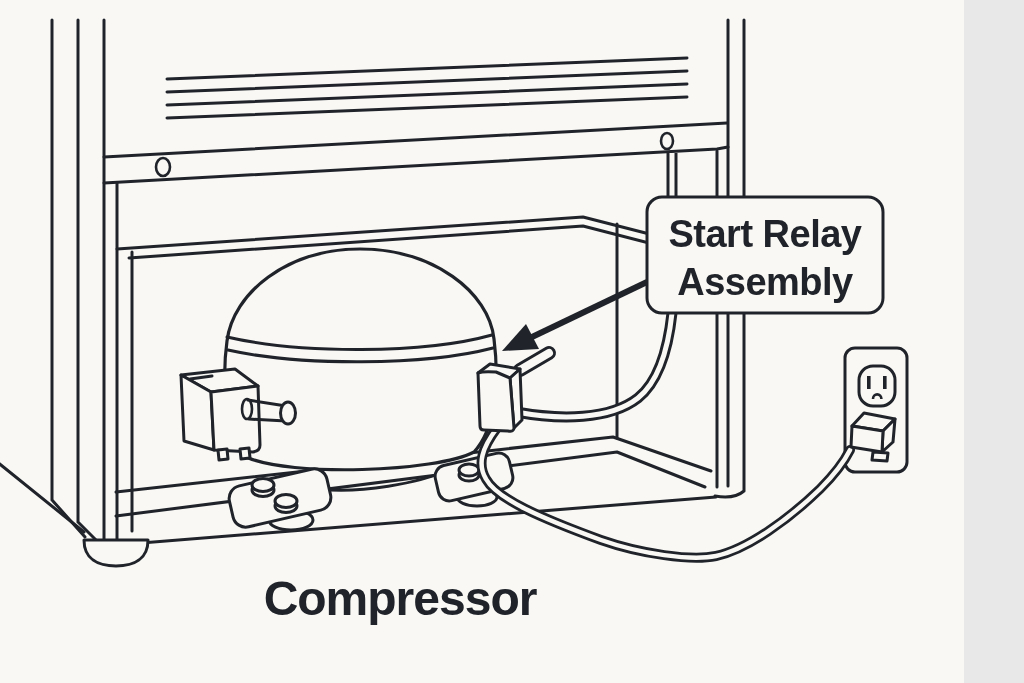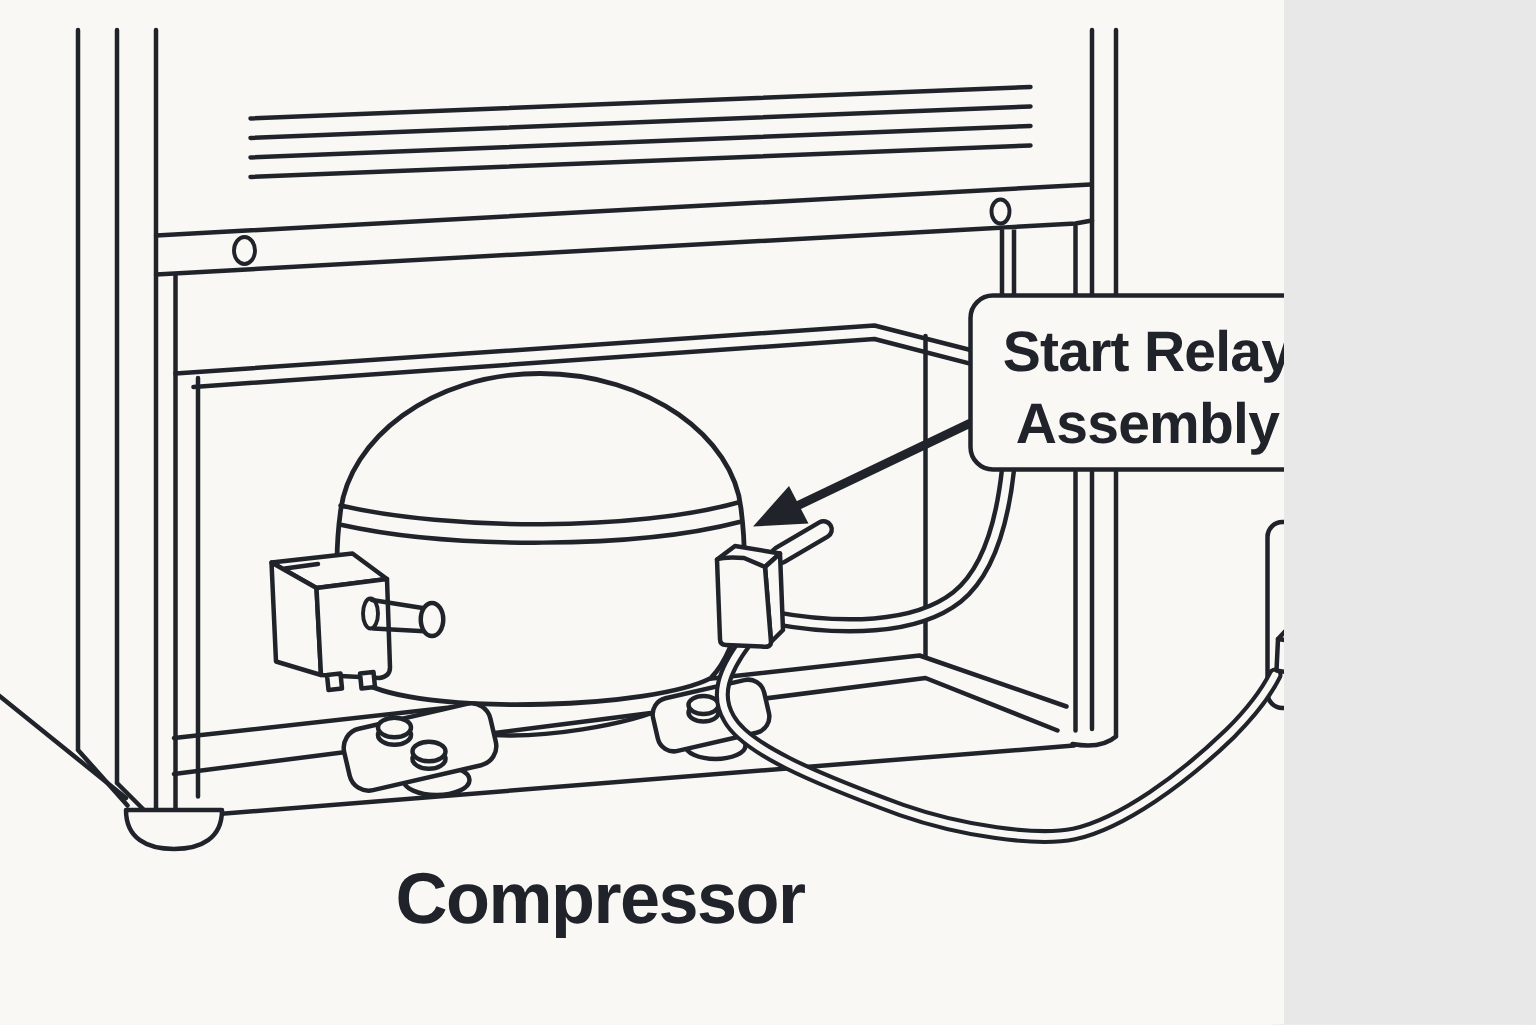--- a/index.html
+++ b/index.html
@@ -2,21 +2,21 @@
 <html style="--bg: #f9f8f5; --ink: #20242a;"><head>
 <meta charset="utf-8">
 <style>
   :root{
     --bg:#f9f8f5;
     --ink:#20242a;
   }
   html,body{margin:0;padding:0;background:#e8e8e8;}
   .stage{
     position:relative;
-    width:856px;height:683px;
+    width:964px;height:683px;
     background:var(--bg);
     overflow:hidden;
     font-family:"Liberation Sans", sans-serif;
   }
   svg{display:block;}
   .ln{stroke:var(--ink);stroke-width:3;fill:none;stroke-linecap:round;stroke-linejoin:round;}
   .lnthin{stroke:var(--ink);stroke-width:2.6;fill:none;}
   .fillw{fill:var(--bg);stroke:var(--ink);stroke-width:3;stroke-linejoin:round;}
   .fillw32{fill:var(--bg);stroke:var(--ink);stroke-width:3.2;stroke-linejoin:round;}
   .cord-out{stroke:var(--ink);stroke-width:10;fill:none;stroke-linecap:round;}

